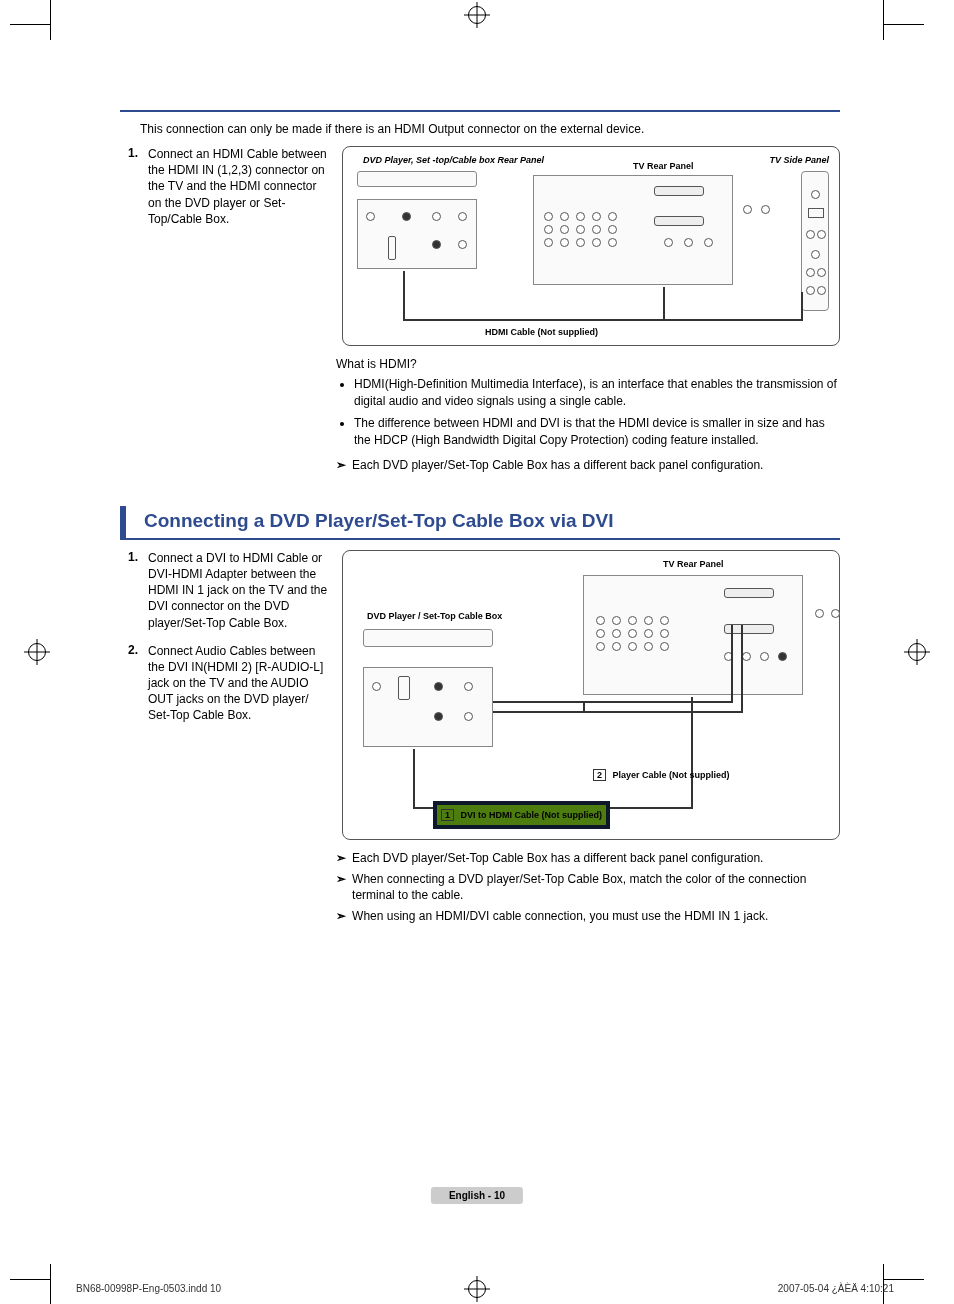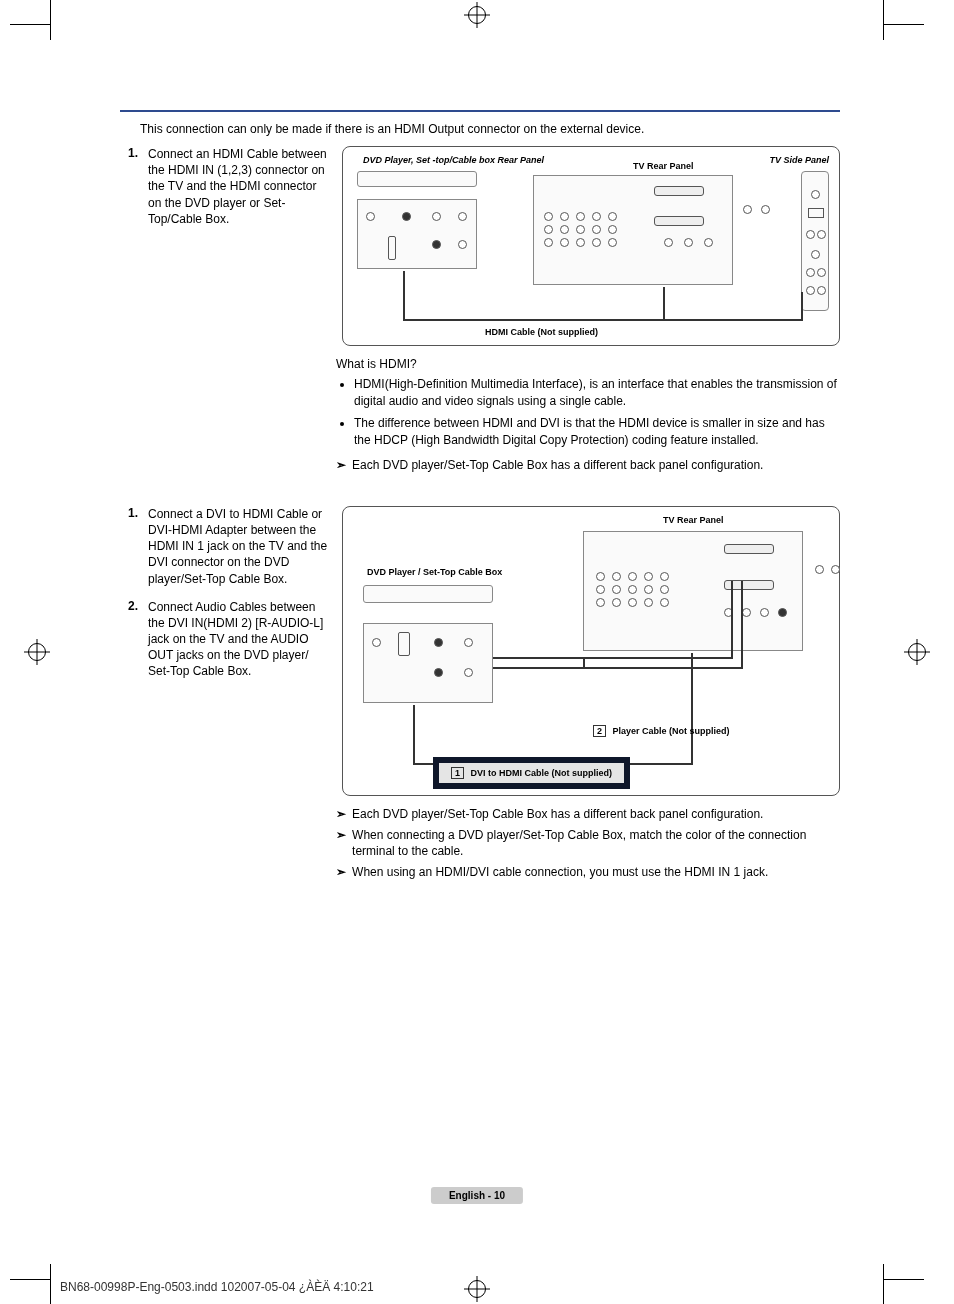--- a/index.html
+++ b/index.html
@@ -130,24 +130,25 @@
     bottom: 100px;
     background: #ccc;
     padding: 3px 18px;
     border-radius: 3px;
     font-size: 10px;
     font-weight: bold;
   }
   .print-footer {
     position:absolute;
     bottom: 10px;
-    left: 60px; right: 60px;
-    font-size: 12px;
+    left: 76px; right: 60px;
+    font-size: 10px;
     color:#333;
     display:flex;
+    justify-content:space-between;
   }
 </style>
 </head>
 <body>
 
 <div class="crop-mark crop-top-h"></div>
 <div class="crop-mark crop-top-v"></div>
 <div class="crop-mark crop-right-h"></div>
 <div class="crop-mark crop-right-v"></div>
 <div class="crop-mark crop-bot-h"></div>
@@ -245,20 +246,24 @@
       <li>HDMI(High-Definition Multimedia Interface), is an interface that enables the transmission of digital audio and video signals using a single cable.</li>
       <li>The difference between HDMI and DVI is that the HDMI device is smaller in size and has the HDCP (High Bandwidth Digital Copy Protection) coding feature installed.</li>
     </ul>
     <div class="arrow-line">
       <span class="arrow-mark">➣</span>
       <span>Each DVD player/Set-Top Cable Box has a different back panel configuration.</span>
     </div>
   </div>
 
   <div style="height:28px;"></div>
+  <div class="section-heading">
+    <div class="heading-bar"></div>
+    <div class="heading-text">Connecting a DVD Player/Set-Top Cable Box via DVI</div>
+  </div>
 
   <div class="steps-row">
     <div class="step-col">
       <div class="step">
         <div class="step-num">1.</div>
         <div class="step-text">Connect a DVI to HDMI Cable or DVI-HDMI Adapter between the HDMI IN 1 jack on the TV and the DVI connector on the DVD player/Set-Top Cable Box.</div>
       </div>
       <div class="step">
         <div class="step-num">2.</div>
         <div class="step-text">Connect Audio Cables between the DVI IN(HDMI 2) [R-AUDIO-L] jack on the TV and the AUDIO OUT jacks on the DVD player/ Set-Top Cable Box.</div>
@@ -317,21 +322,21 @@
 
       <div style="position:absolute;left:70px;top:198px;width:2px;height:60px;background:#333;"></div>
       <div style="position:absolute;left:70px;top:256px;width:280px;height:2px;background:#333;"></div>
       <div style="position:absolute;left:348px;top:146px;width:2px;height:112px;background:#333;"></div>
 
       <div style="position:absolute; left:250px; top:218px; font-size:9px; font-weight:bold;">
         <span class="small-tag">2</span>
         <span>Player Cable (Not supplied)</span>
       </div>
 
-      <div style="position:absolute; left:90px; top:250px; border:6px solid #0f172a; padding:4px 12px; background:#e5e5e5; font-size:9px; font-weight:bold;">
+      <div style="position:absolute; left:90px; top:250px; border:4px solid #0f172a; padding:4px 4px; background:#4d7c0f; font-size:9px; font-weight:bold;">
         <span class="small-tag">1</span>
         <span>DVI to HDMI Cable (Not supplied)</span>
       </div>
     </div>
   </div>
 
   <div class="notes">
     <div class="arrow-line">
       <span class="arrow-mark">➣</span>
       <span>Each DVD player/Set-Top Cable Box has a different back panel configuration.</span>

